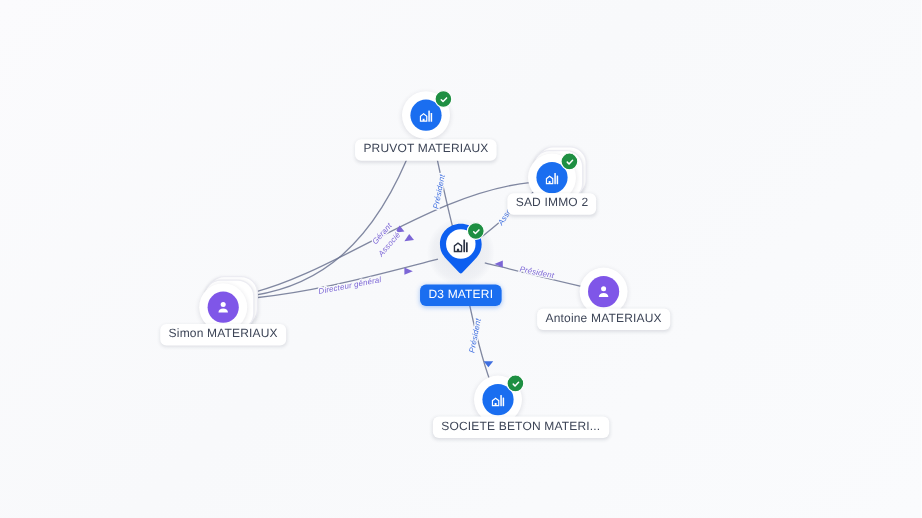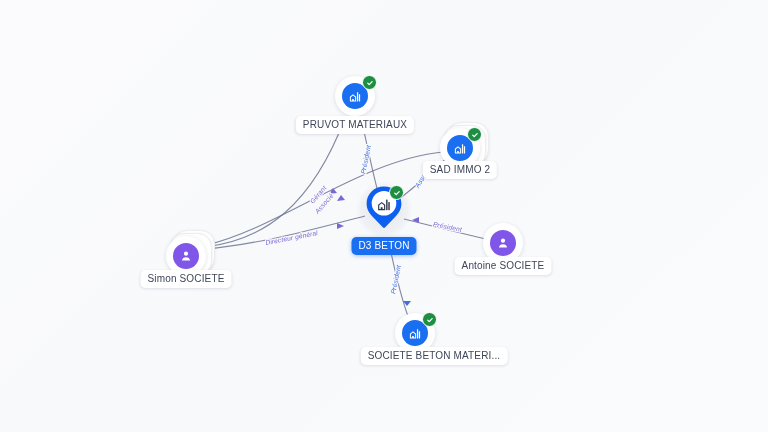--- a/index.html
+++ b/index.html
@@ -236,33 +236,33 @@
     <div class="stack s1"></div>
     <div class="stack s2"></div>
     <div class="disc">
       <div class="glyph-circle person">
         <svg width="14" height="14" viewBox="0 0 24 24" aria-hidden="true">
           <circle fill="#ffffff" cx="12" cy="8" r="3.6"></circle>
           <path fill="#ffffff" d="M5.2 19.6c0-3.5 3.1-5.6 6.8-5.6s6.8 2.1 6.8 5.6H5.2z"></path>
         </svg>
       </div>
     </div>
-    <div class="caption" style="top:14px;">Simon SOCIETE</div>
+    <div class="caption" style="top:14px;">Simon MATERIAUX</div>
   </div>
 
   <div class="node" style="left:503px; top:243px;">
     <div class="disc">
       <div class="glyph-circle person">
         <svg width="14" height="14" viewBox="0 0 24 24" aria-hidden="true">
           <circle fill="#ffffff" cx="12" cy="8" r="3.6"></circle>
           <path fill="#ffffff" d="M5.2 19.6c0-3.5 3.1-5.6 6.8-5.6s6.8 2.1 6.8 5.6H5.2z"></path>
         </svg>
       </div>
     </div>
-    <div class="caption" style="top:14px;">Antoine SOCIETE</div>
+    <div class="caption" style="top:14px;">Antoine MATERIAUX</div>
   </div>
 
   <div class="node" style="left:415px; top:333px;">
     <div class="disc">
       <div class="glyph-circle company">
         <svg width="15" height="15" viewBox="0 0 24 24" aria-hidden="true">
           <path fill="#ffffff" d="M3 20V12.2L8 8.3l5 3.9V20H3zm1.6-1.6h2.1v-2.6h2.6v2.6h2.1v-5.4L8 10.3l-3.4 2.7v5.4z"></path>
           <rect fill="#ffffff" x="14.3" y="5" width="2" height="15" rx=".5"></rect>
           <rect fill="#ffffff" x="17.4" y="8.4" width="2" height="11.6" rx=".5"></rect>
         </svg>
@@ -291,16 +291,16 @@
             <rect fill="#2c3344" x="17.4" y="8.4" width="2" height="11.6" rx=".5"></rect>
           </svg>
         </div>
       </div>
       <div class="pin-badge">
         <svg width="8" height="8" viewBox="0 0 12 12" aria-hidden="true">
           <path fill="none" stroke="#ffffff" stroke-width="1.9" stroke-linecap="round" stroke-linejoin="round" d="M2.6 6.2 4.8 8.4 9.2 3.9"></path>
         </svg>
       </div>
     </div>
-    <div class="caption selected" style="top:25px;">D3 BETON</div>
+    <div class="caption selected" style="top:25px;">D3 MATERI</div>
   </div>
 
 </div>
 
 </body></html>

